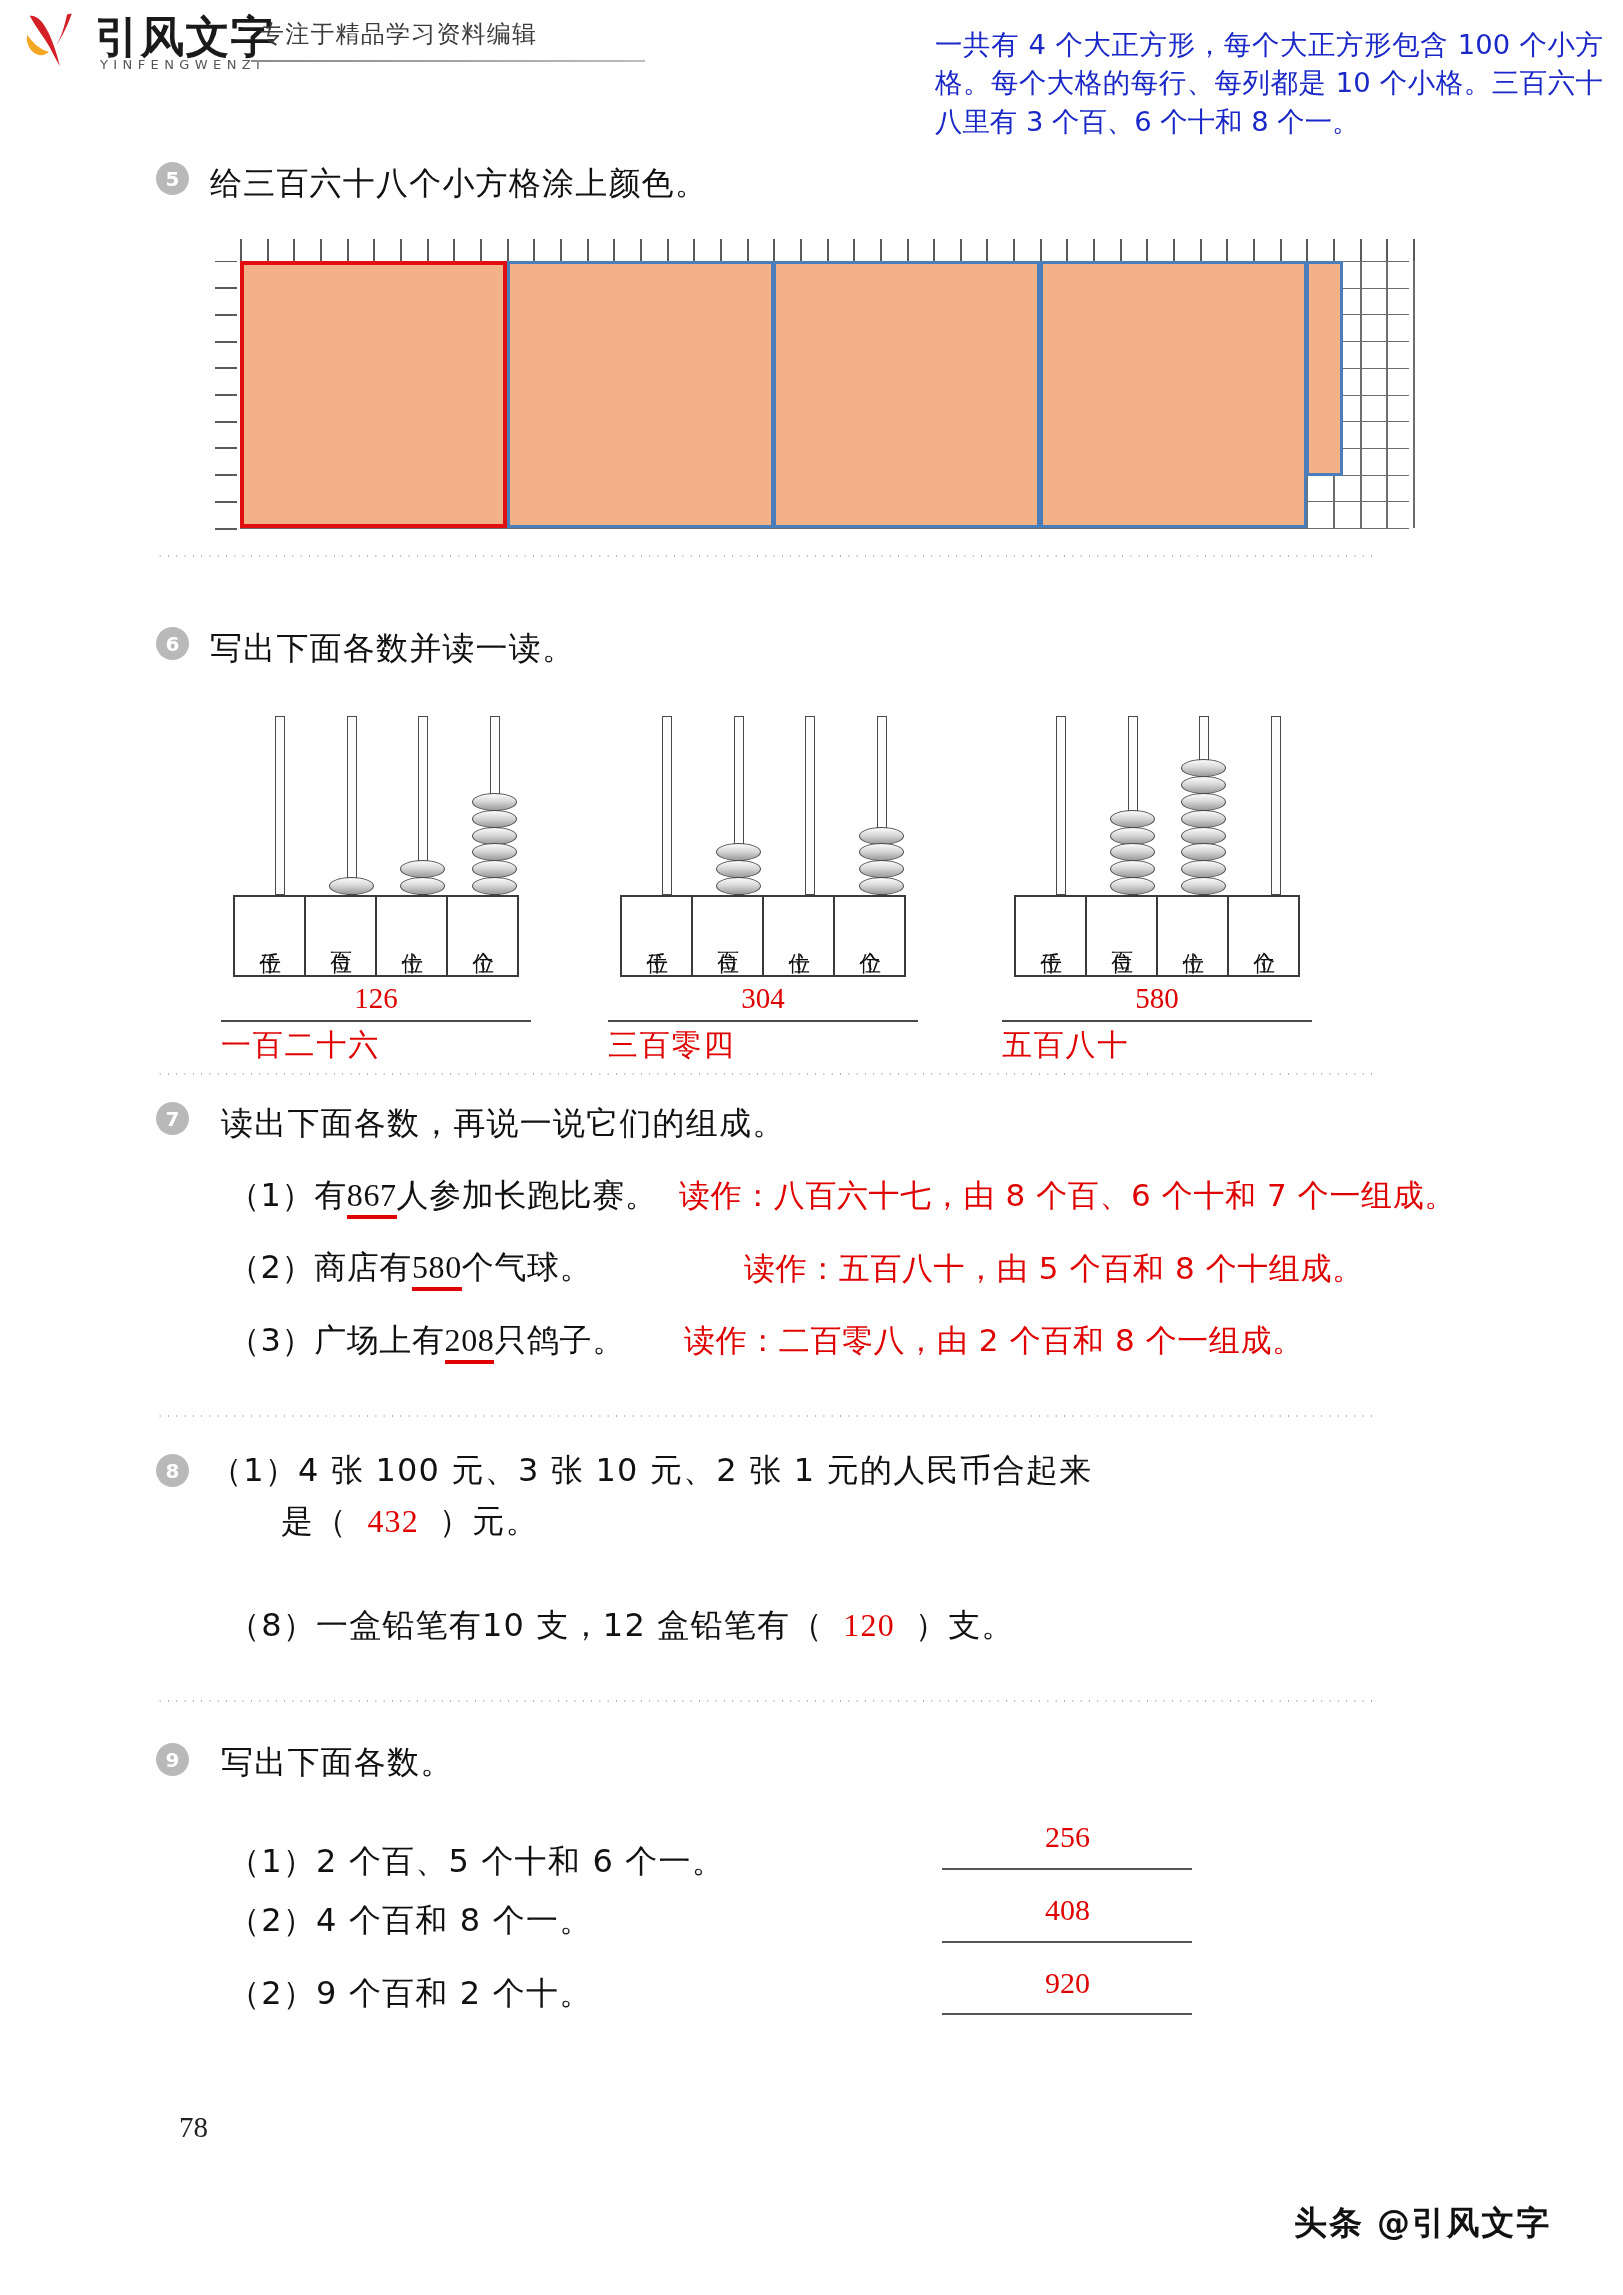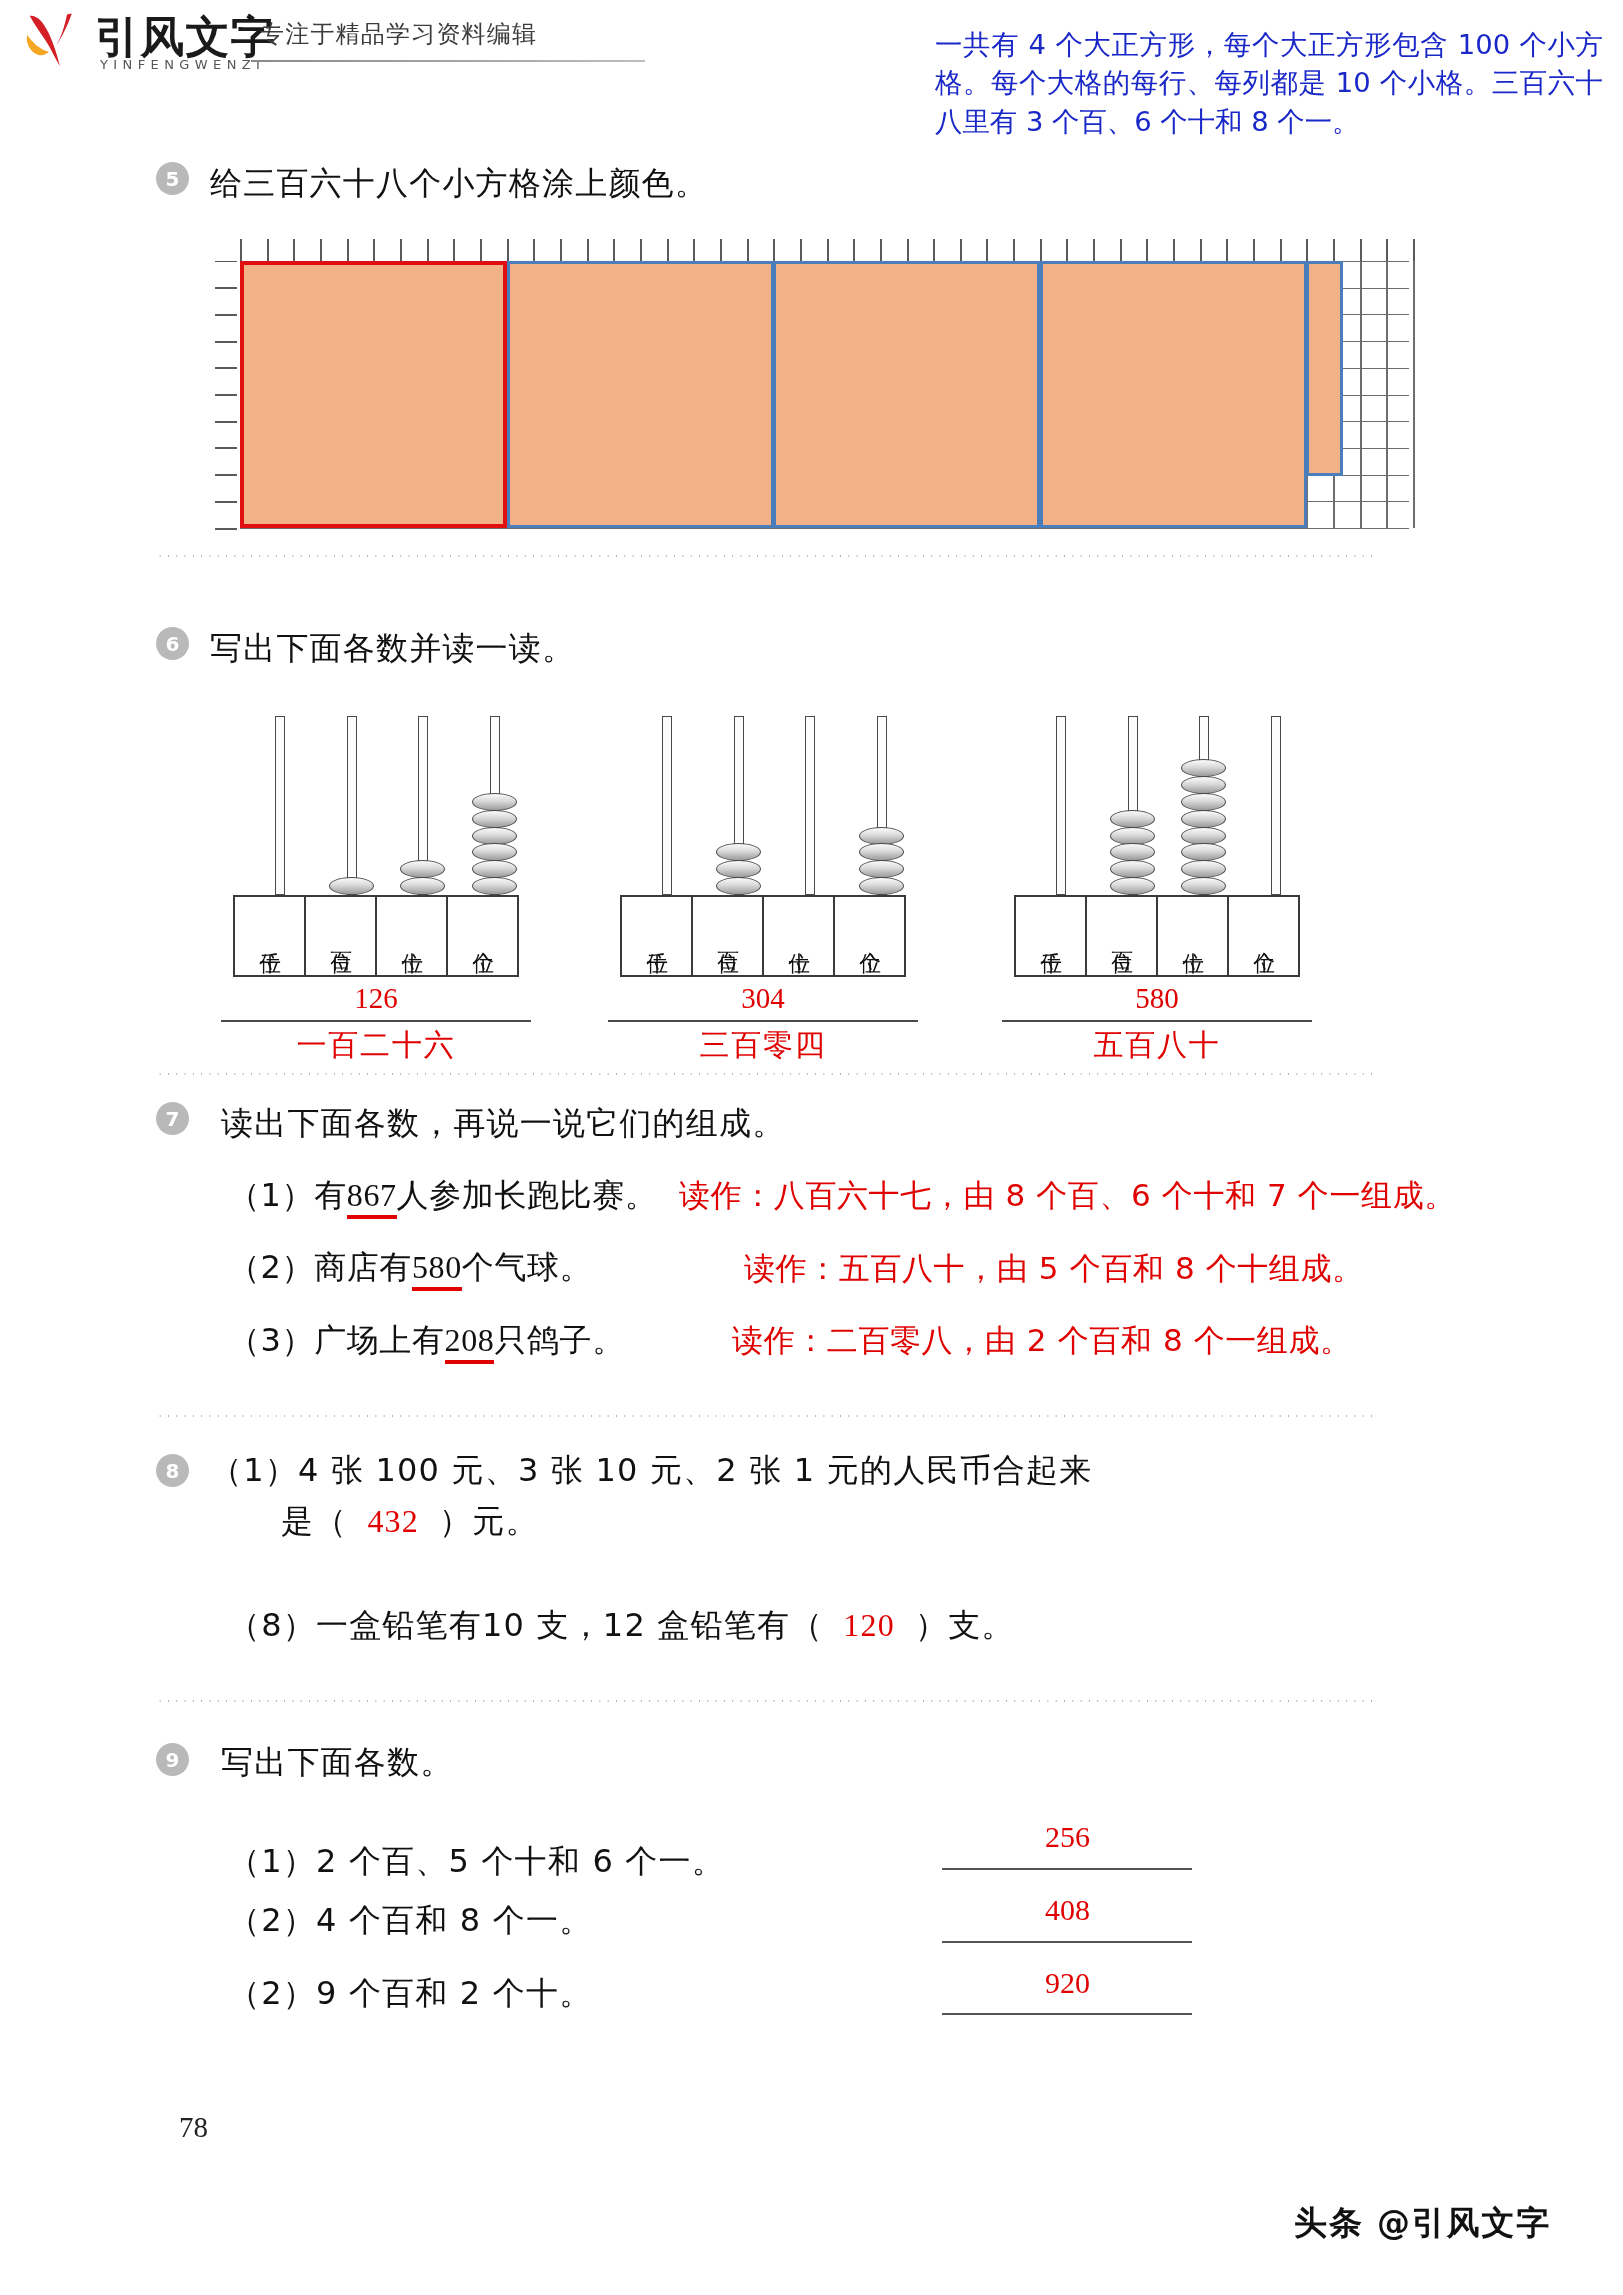--- a/index.html
+++ b/index.html
@@ -111,21 +111,21 @@
   }
   .placecell:last-child { border-right:none; }
   .ans-num {
     position:absolute; top:284px; width:310px; text-align:center;
     font-size:29px; color:#e00000; font-family:"Liberation Serif", serif;
   }
   .ans-rule {
     position:absolute; top:322px; width:310px; height:2.4px; background:#4a4a4a;
   }
   .ans-cn {
-    position:absolute; top:327px; width:310px; text-align:center;
+    position:absolute; top:327px; width:310px; 
     font-size:30px; color:#e00000; letter-spacing:1.8px;
     font-family:"DejaVu Sans", sans-serif;
   }
 
   
   .p7row { position:absolute; font-size:32px; white-space:nowrap;
            font-family:"DejaVu Sans", sans-serif; color:#111; letter-spacing:0.6px; }
   .uline { border-bottom:4.2px solid #e00000; padding-bottom:2.4px;
            font-family:"Liberation Serif", serif; }
   .redans { position:absolute; font-size:31px; color:#e00000; white-space:nowrap;
@@ -409,21 +409,21 @@
 <div class="redans" style="left:679px; top:1175px;">读作：八百六十七，由 8 个百、6 个十和 7 个一组成。</div>
 
 <div class="p7row" style="left:228px; top:1246px;">
   <span>（2）</span><span>商店有</span><span class="uline">580</span><span>个气球。</span>
 </div>
 <div class="redans" style="left:744px; top:1248px;">读作：五百八十，由 5 个百和 8 个十组成。</div>
 
 <div class="p7row" style="left:228px; top:1319px;">
   <span>（3）</span><span>广场上有</span><span class="uline">208</span><span>只鸽子。</span>
 </div>
-<div class="redans" style="left:732px; top:1320px;">读作：二百零八，由 2 个百和 8 个一组成。</div>
+<div class="redans" style="left:684px; top:1320px;">读作：二百零八，由 2 个百和 8 个一组成。</div>
 
 <div class="sep" style="top:1415px;"></div>
 
 <div class="qnum" style="left:156px; top:1454px;">8</div>
 <div class="qtext" style="left:210px; top:1449px;">（1）4 张 100 元、3 张 10 元、2 张 1 元的人民币合起来</div>
 
 <div class="qtext" style="left:281px; top:1500px;">
   <span>是（</span><span class="red" style="font-family:'Liberation Serif',serif; padding:0 20px;">432</span><span>）元。</span>
 </div>
 

